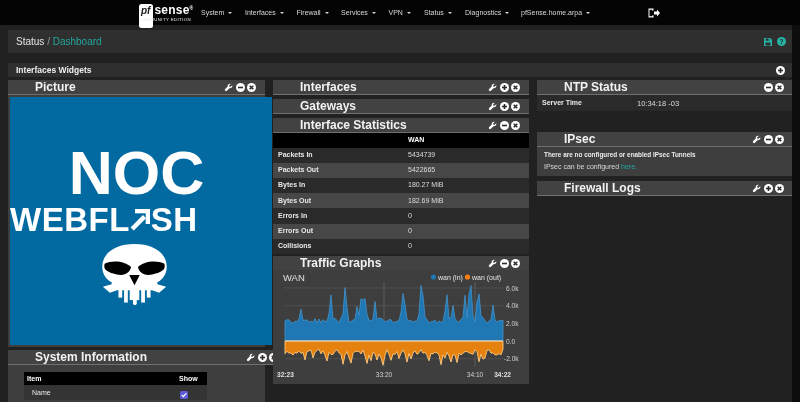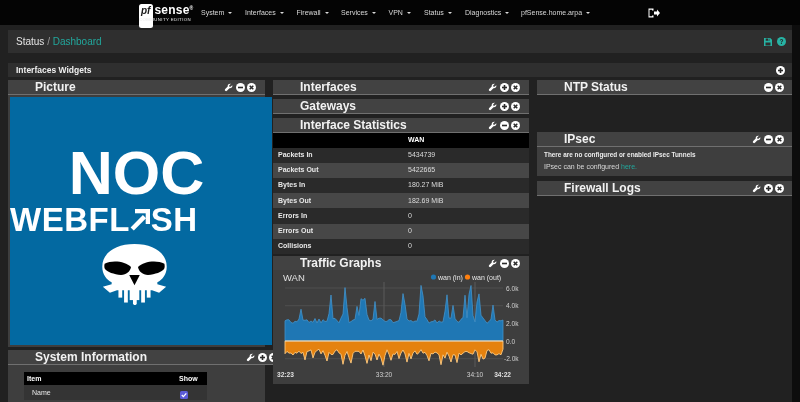--- a/index.html
+++ b/index.html
@@ -282,20 +282,24 @@
           <circle cx="4.5" cy="4.5" r="4.5" fill="#fff"></circle>
           <rect x="2" y="3.7" width="5" height="1.6" fill="#2b2b2b"></rect>
         </svg> 
         <svg width="9" height="9" viewBox="0 0 9 9">
           <circle cx="4.5" cy="4.5" r="4.5" fill="#fff"></circle>
           <path d="M2.7 2.7 L6.3 6.3 M6.3 2.7 L2.7 6.3" stroke="#2b2b2b" stroke-width="1.5"></path>
         </svg>
       </span>
 </div>
 <div class="abs" style="left:537px;top:95px;width:256px;height:33px;font-size:7px;">
+  <div class="abs" style="left:0;top:0;width:256px;height:16px;background:#2a2a2a;">
+    <span class="abs" style="left:5px;top:4px;font-weight:bold;color:#e8e8e8;">Server Time</span>
+    <span class="abs" style="left:100px;top:3.5px;font-size:7.5px;color:#dcdcdc;">10:34:18 -03</span>
+  </div>
 </div>
 
 <div class="hdr" style="left:537px;top:132px;width:256px;">
   <span class="t">IPsec</span>
   <span class="icons">
         <svg width="9" height="9" viewBox="0 0 9 9">
           <path d="M3.5 0.2 A2.45 2.45 0 0 0 3.3 4.4 L3.3 7.9 A1.2 1.2 0 0 0 5.7 7.9 L5.7 4.4 A2.45 2.45 0 0 0 5.5 0.2 L5.5 2.6 L4.5 3.3 L3.5 2.6 Z" fill="#fff" transform="rotate(45 4.5 4.5)"></path>
         </svg> 
         <svg width="9" height="9" viewBox="0 0 9 9">
           <circle cx="4.5" cy="4.5" r="4.5" fill="#fff"></circle>

